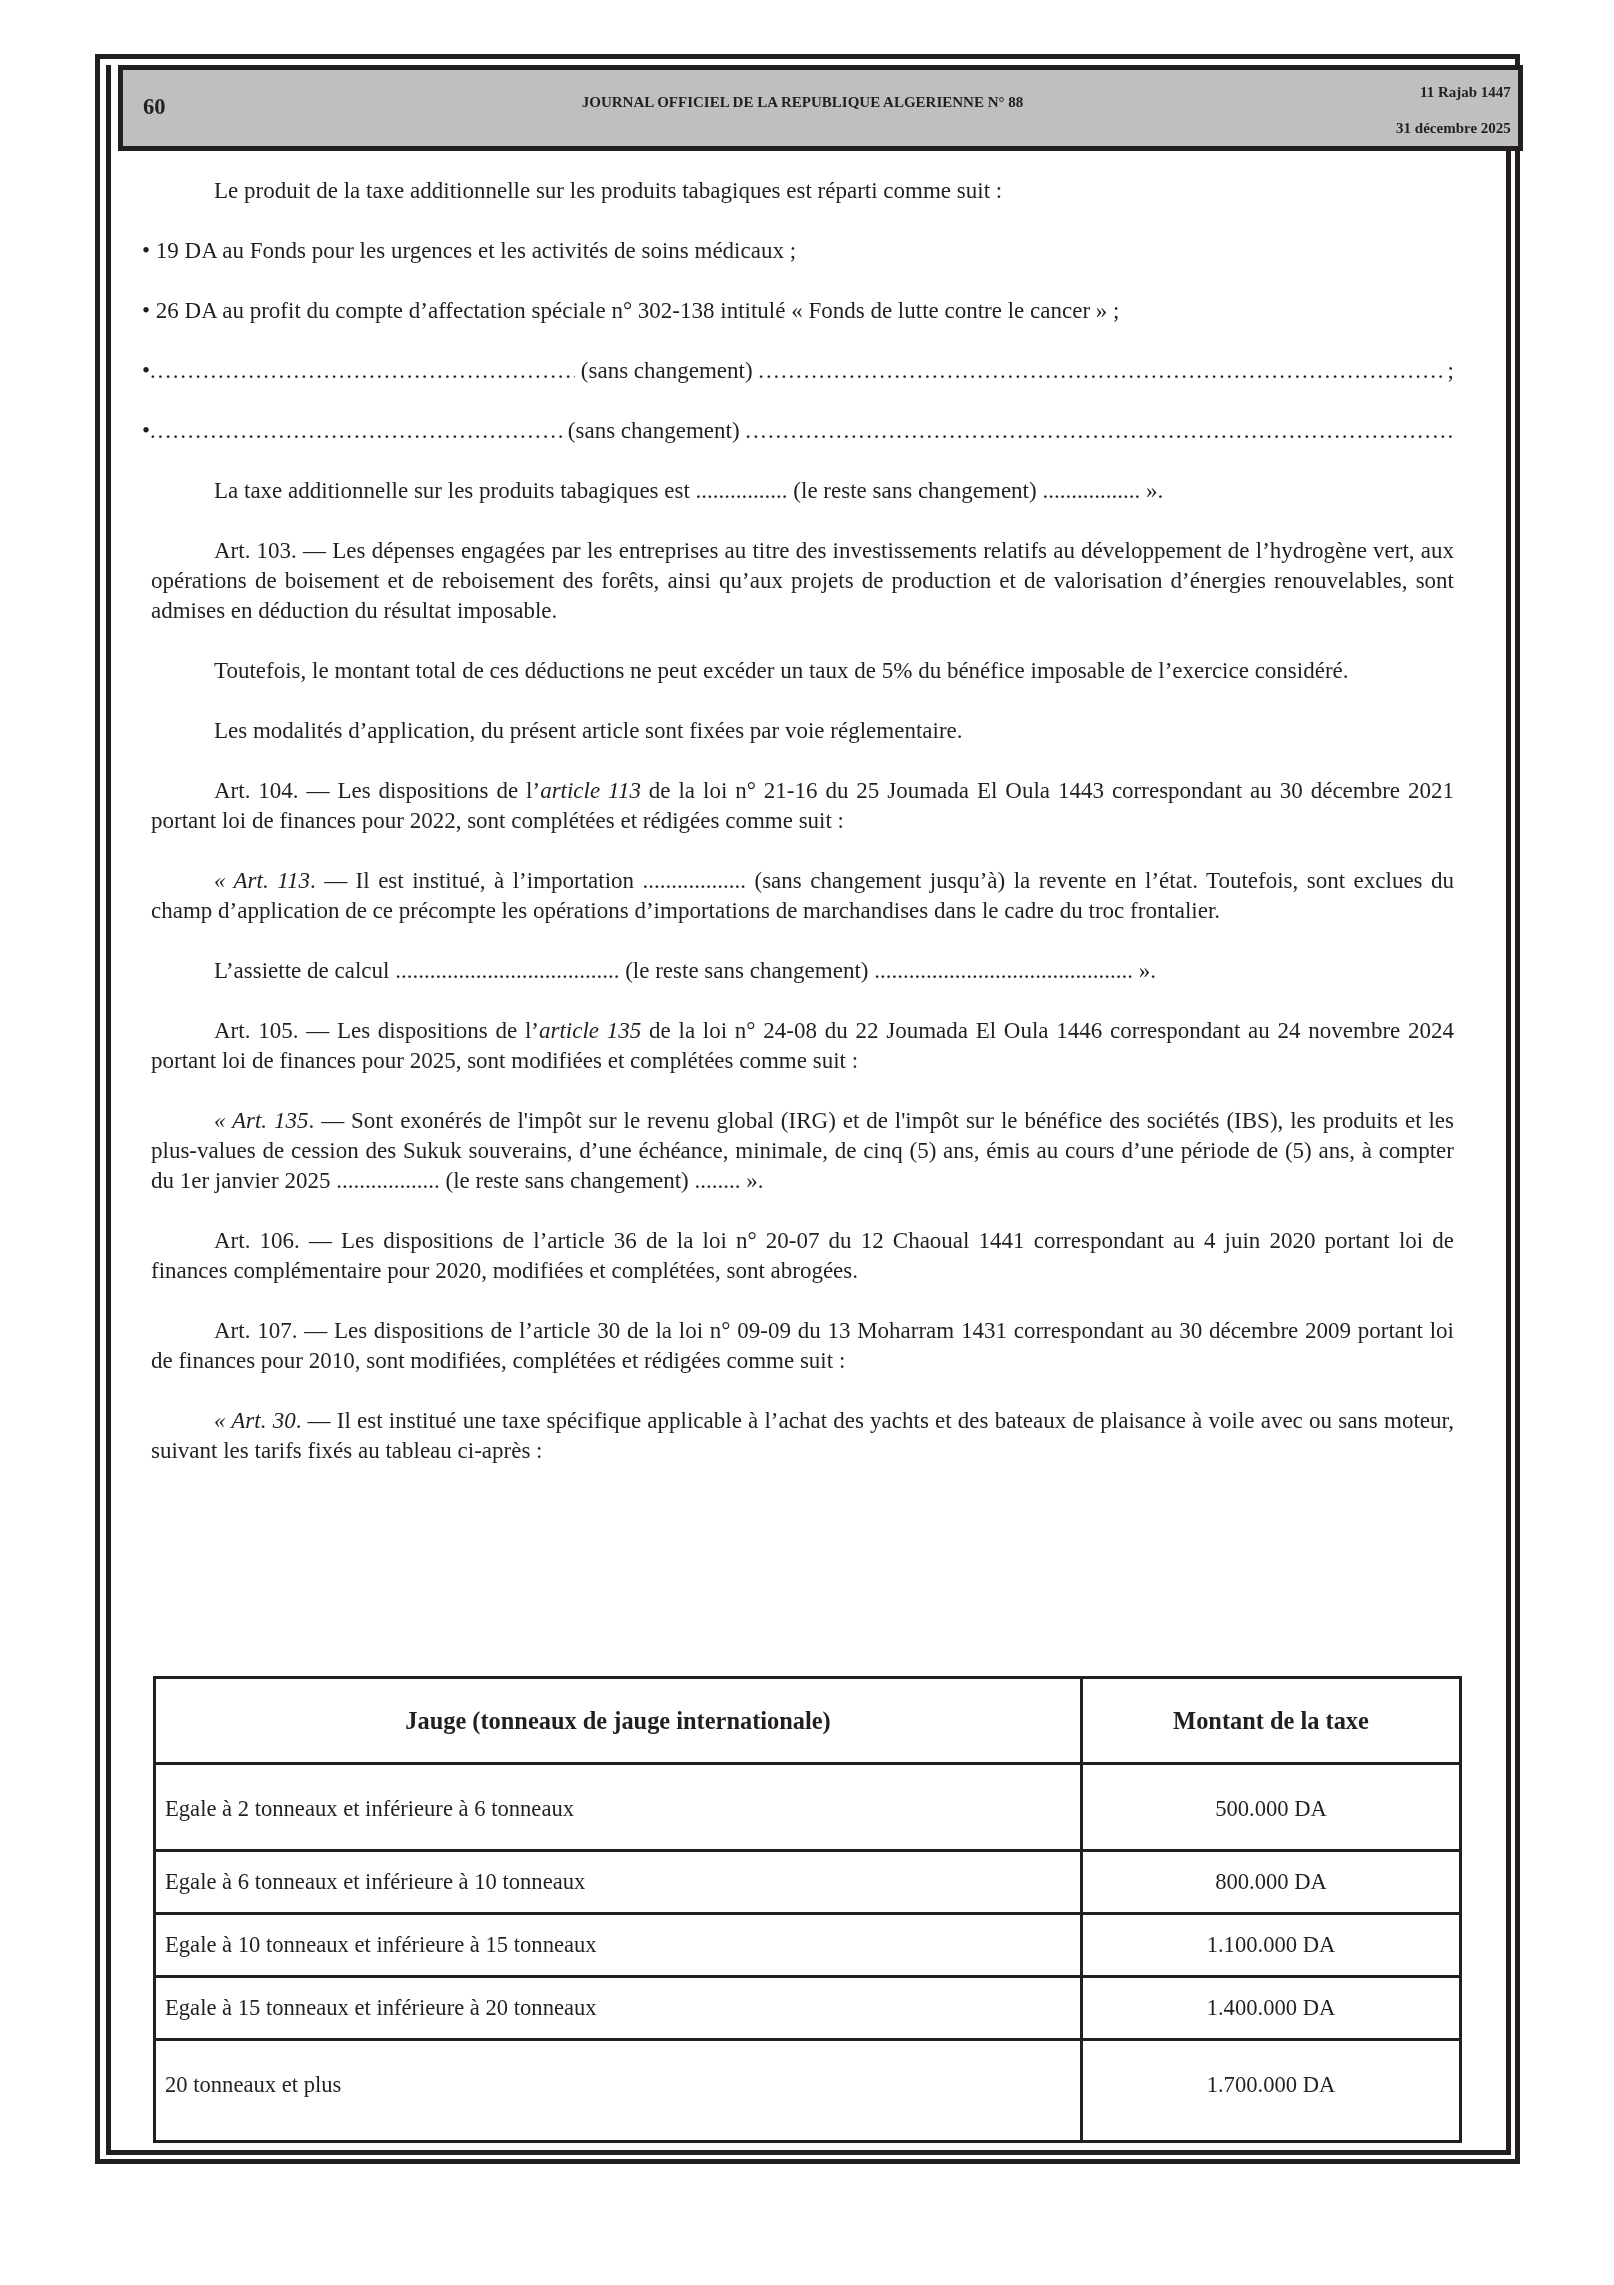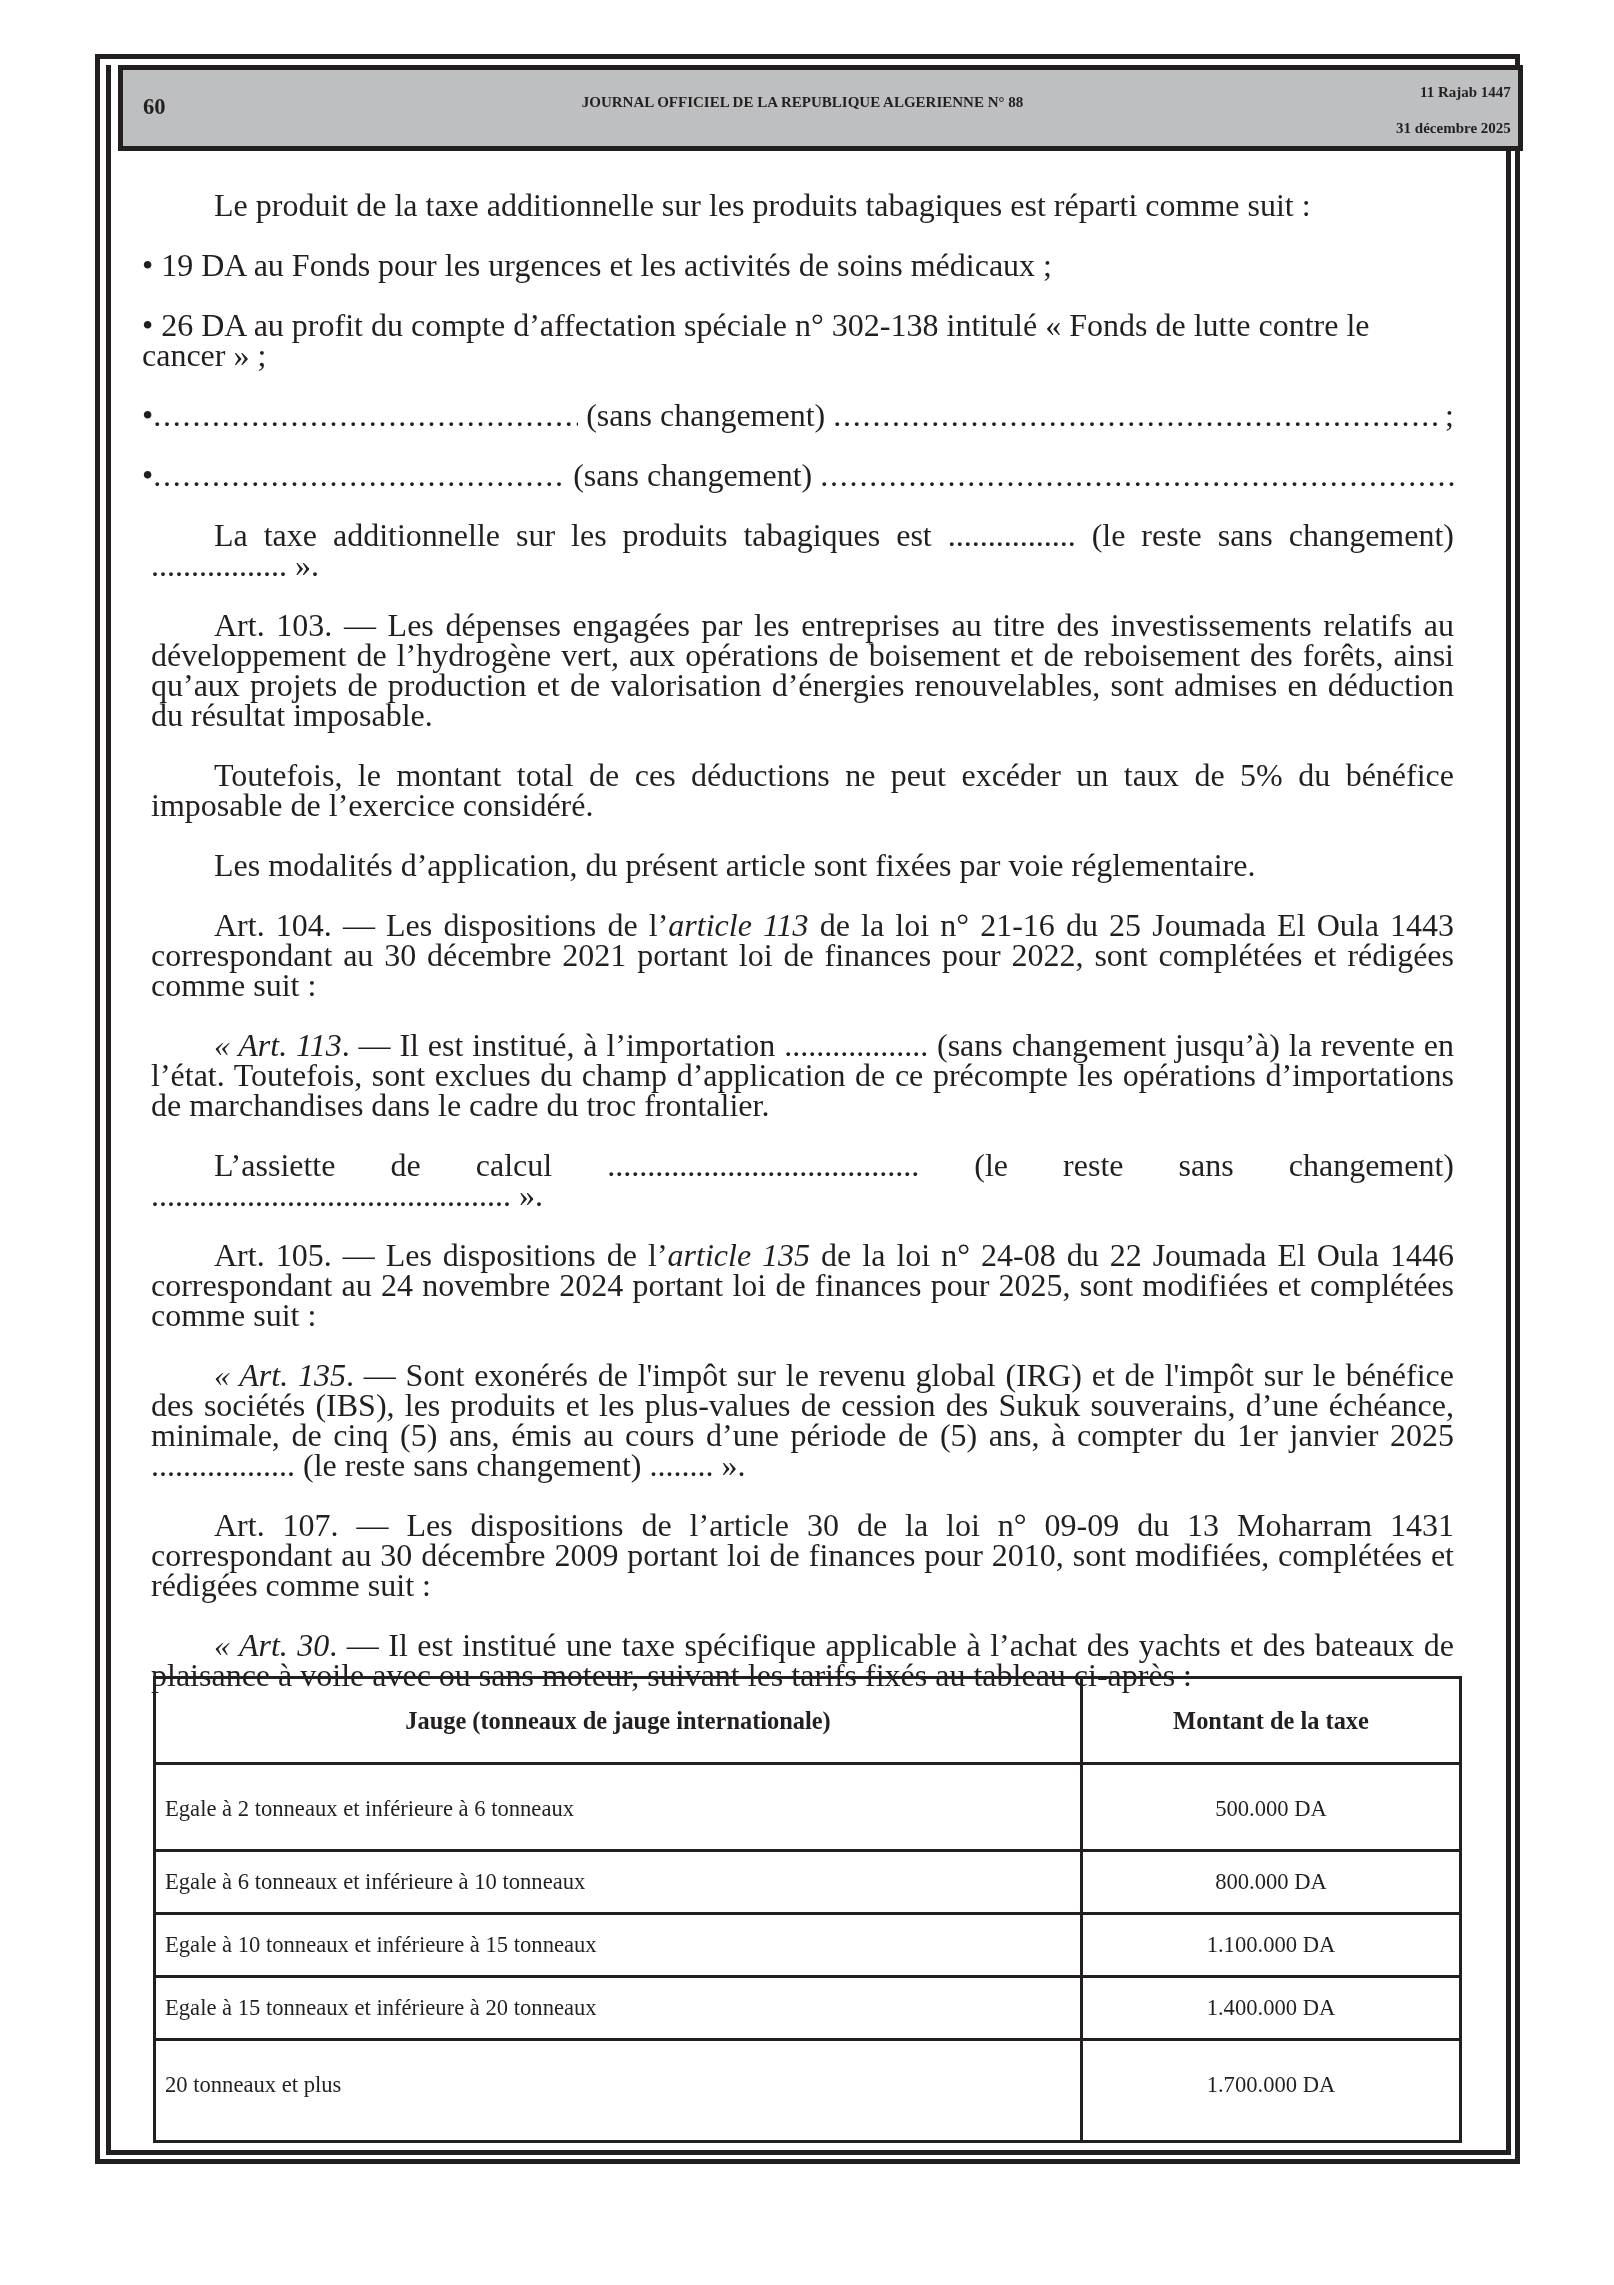--- a/index.html
+++ b/index.html
@@ -15,21 +15,21 @@
   
   .header { position: absolute; left: 118px; top: 65px; width: 1405px; height: 86px;
             box-sizing: border-box; background: #bebfc1; border: 5.4px solid #231f20; }
   .hdr-page { position: absolute; left: 20px; top: 24.4px; font-size: 22.6px; font-weight: bold; }
   .hdr-title { position: absolute; left: 0; right: 0; top: 24.4px; text-align: center;
                font-size: 15px; font-weight: bold; padding-right: 36px; }
   .hdr-date { position: absolute; right: 7.2px; top: 3.6px; text-align: right; font-size: 15px;
               font-weight: bold; line-height: 36px; }
 
   
-  .content { position: absolute; left: 151px; top: 190px; width: 1303px; font-size: 32px;
+  .content { position: absolute; left: 151px; top: 176px; width: 1303px; font-size: 23px;
              line-height: 30px; }
   .p { margin: 0 0 30px 0; text-align: justify; text-indent: 63px; }
   .bullet { margin: 0 0 30px 0; text-indent: 0; padding-left: 45px; }
   .dots-line { display: flex; align-items: baseline; margin: 0 0 30px 45px; }
   .dots-line .fill { flex: 1; overflow: hidden; white-space: nowrap; letter-spacing: 1.8px; }
   .it { font-style: italic; }
 
   
   .tax-table { position: absolute; left: 153px; top: 1676px; width: 1309px;
                border-collapse: collapse; font-size: 22.6px; border-radius: 7px; }
@@ -92,20 +92,21 @@
   </p>
   <p class="p">L’assiette de calcul ....................................... (le reste sans changement) ............................................. ».</p>
 
   <p class="p">
     <span>Art. 105. — Les dispositions de l’</span><span class="it">article 135</span><span> de la loi n° 24-08 du 22 Joumada El Oula 1446 correspondant au 24 novembre 2024 portant loi de finances pour 2025, sont modifiées et complétées comme suit :</span>
   </p>
   <p class="p">
     <span class="it">« </span><span class="it">Art. 135</span><span>. — Sont exonérés de l'impôt sur le revenu global (IRG) et de l'impôt sur le bénéfice des sociétés (IBS), les produits et les plus-values de cession des Sukuk souverains, d’une échéance, minimale, de cinq (5) ans, émis au cours d’une période de (5) ans, à compter du 1er janvier 2025 .................. (le reste sans changement) ........ ».</span>
   </p>
 
+  <p class="p">Art. 106. — Les dispositions de l’article 36 de la loi n° 20-07 du 12 Chaoual 1441 correspondant au 4 juin 2020 portant loi de finances complémentaire pour 2020, modifiées et complétées, sont abrogées.</p>
 
   <p class="p">Art. 107. — Les dispositions de l’article 30 de la loi n° 09-09 du 13 Moharram 1431 correspondant au 30 décembre 2009 portant loi de finances pour 2010, sont modifiées, complétées et rédigées comme suit :</p>
   <p class="p">
     <span class="it">« </span><span class="it">Art. 30</span><span>. — Il est institué une taxe spécifique applicable à l’achat des yachts et des bateaux de plaisance à voile avec ou sans moteur, suivant les tarifs fixés au tableau ci-après :</span>
   </p>
 </div>
 
 <table class="tax-table">
   <colgroup>
       <col class="c1w">

